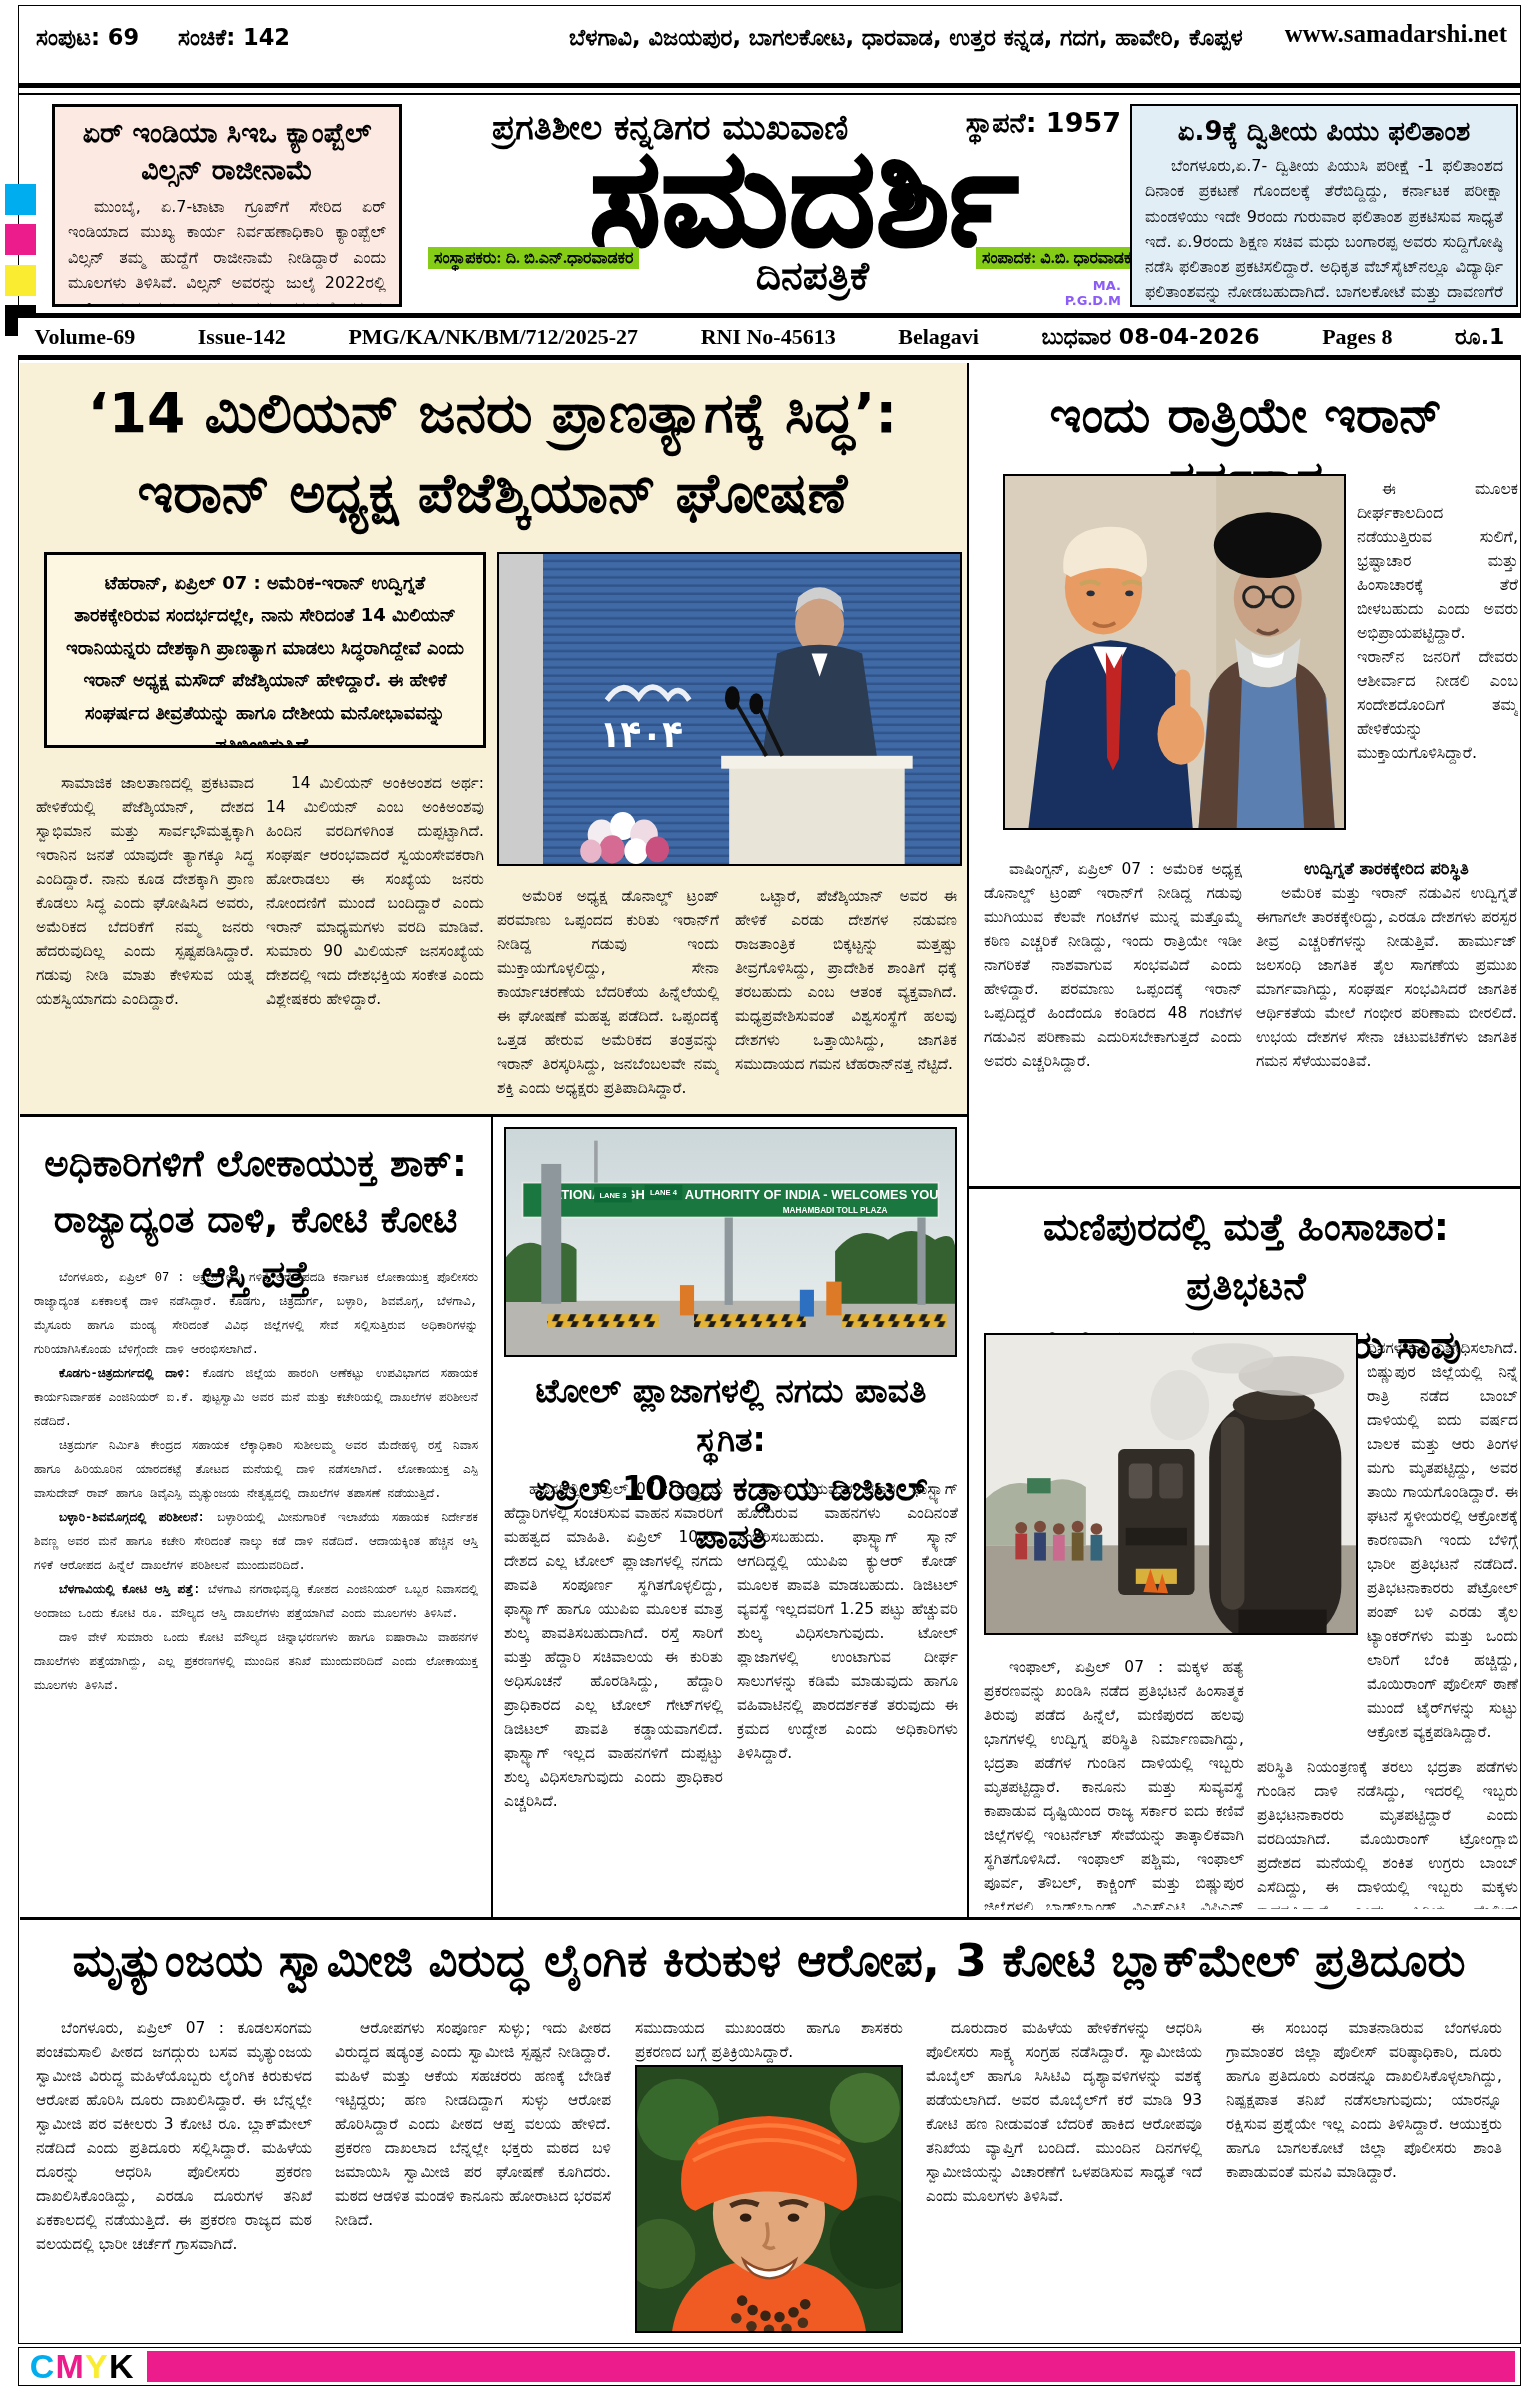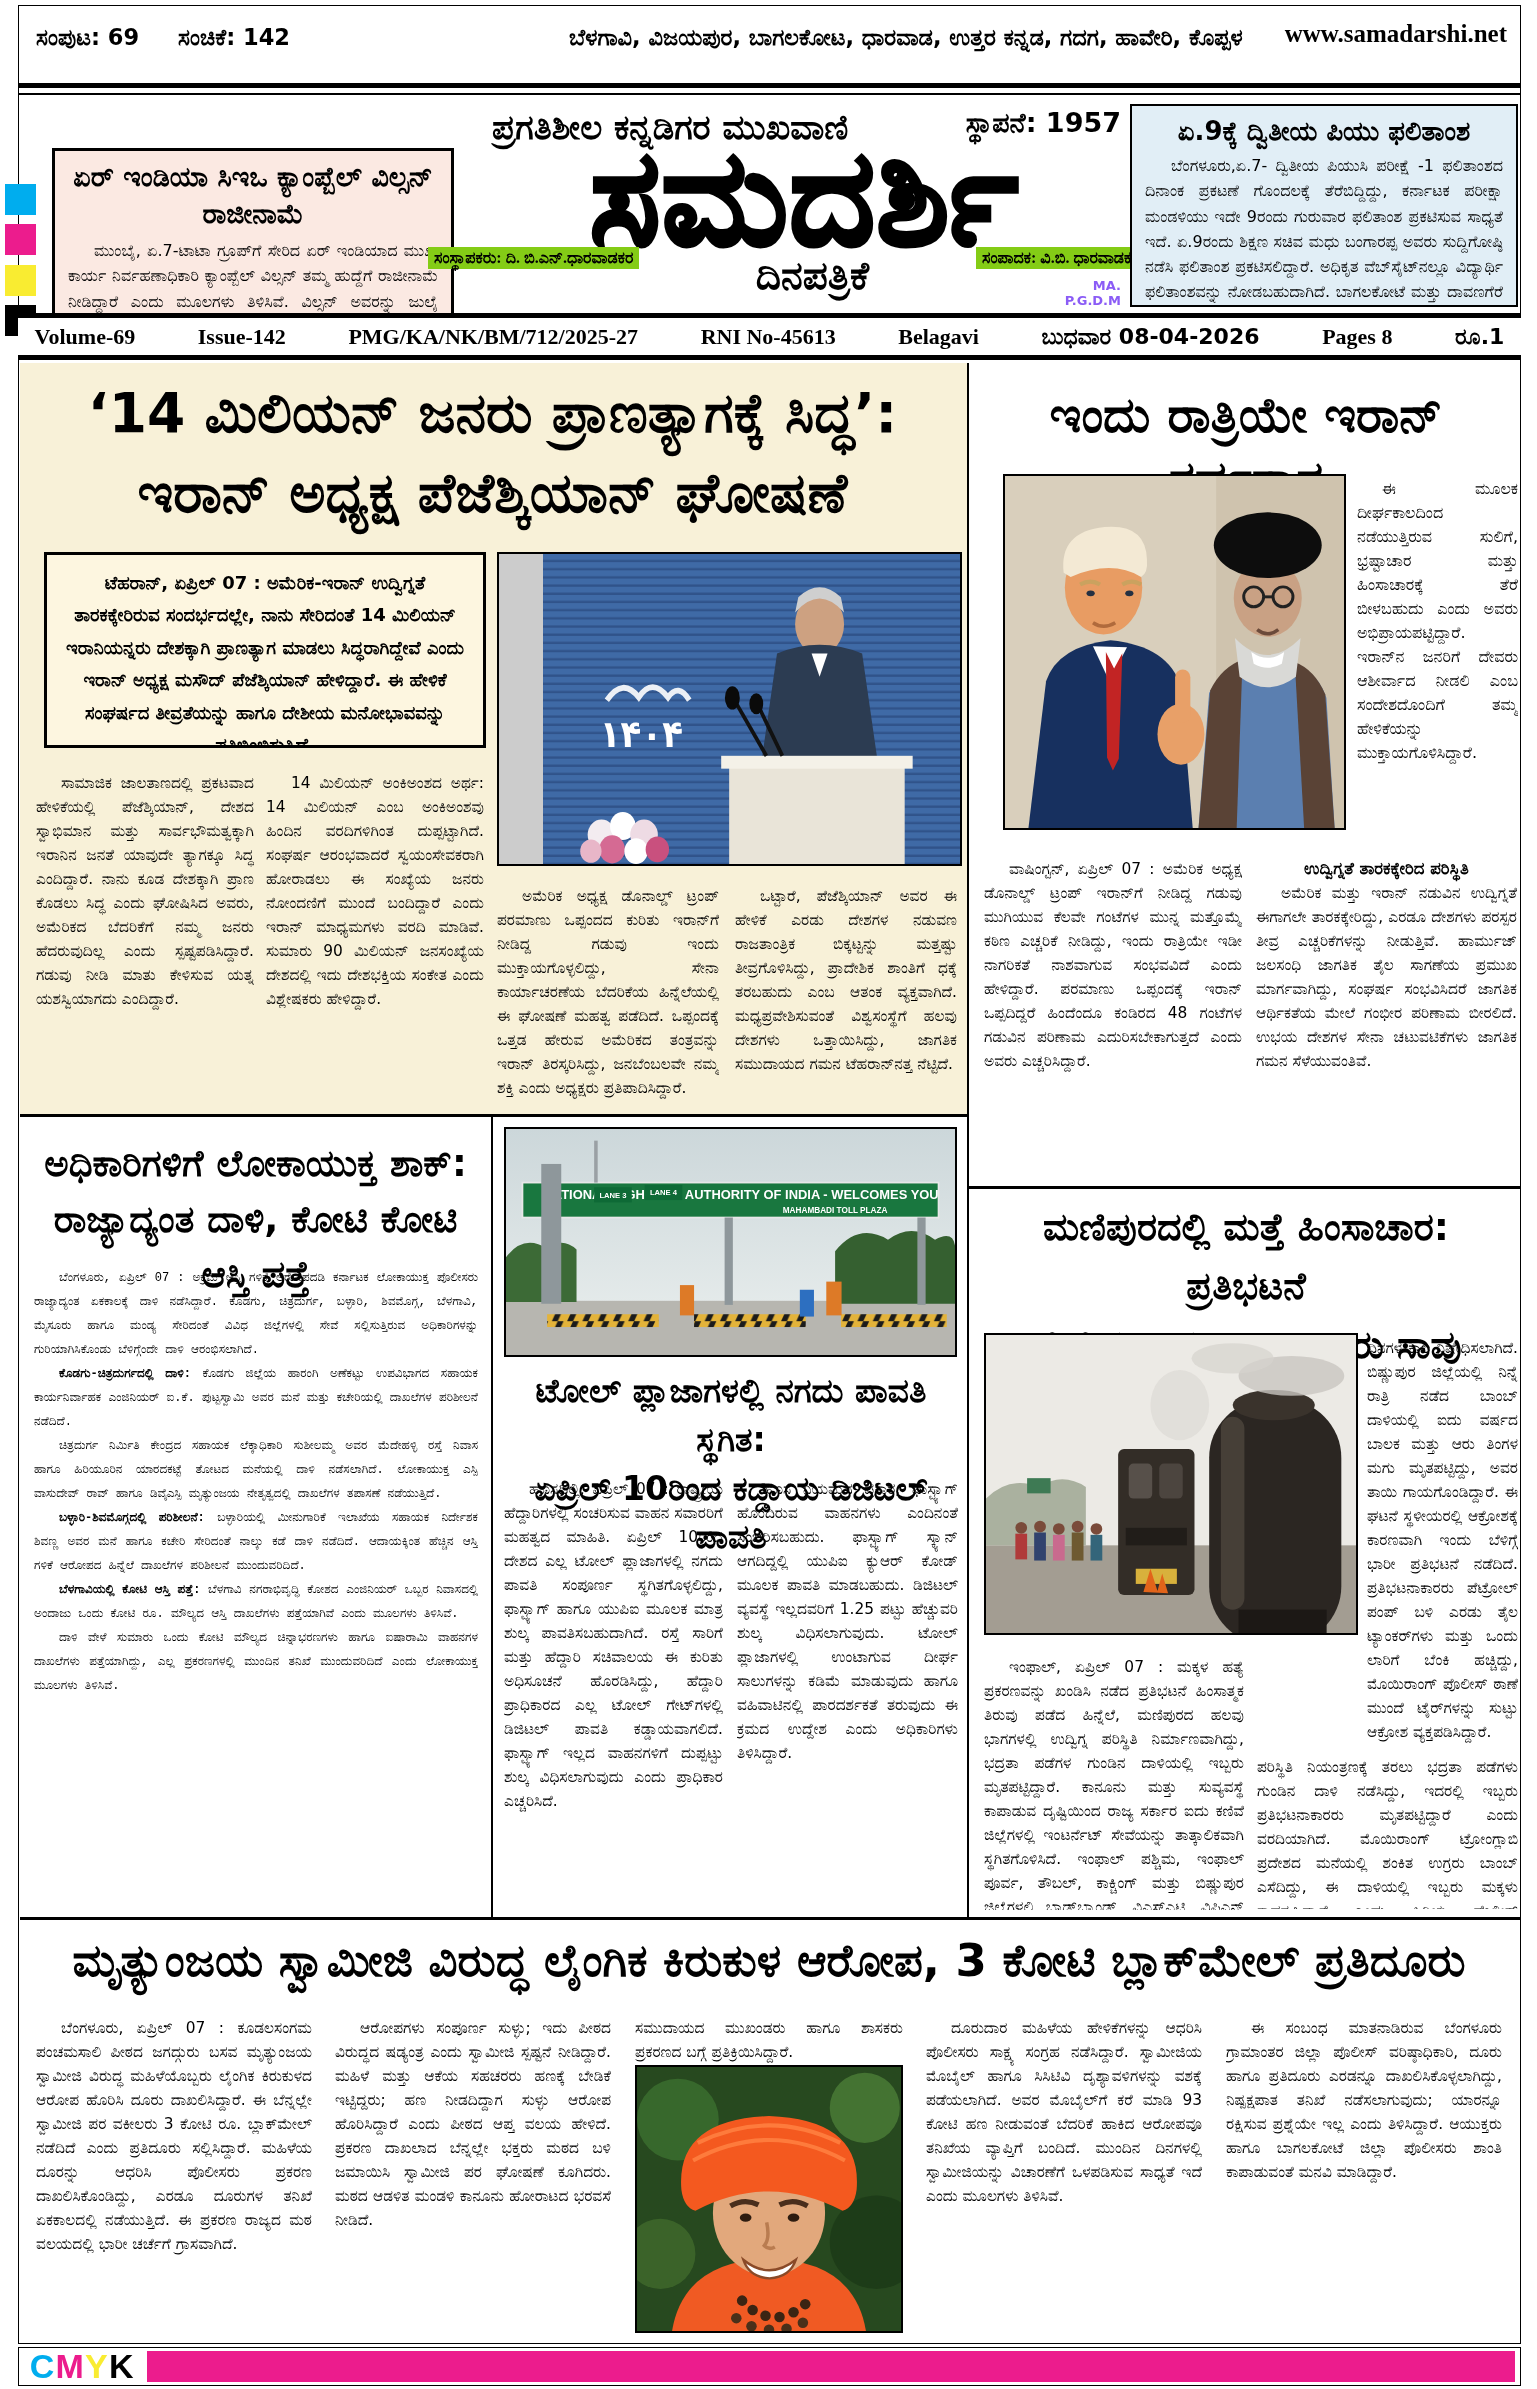--- a/index.html
+++ b/index.html
@@ -63,21 +63,21 @@
   <div class="abs topbar-text" style="left:569px; top:24px;">ಬೆಳಗಾವಿ, ವಿಜಯಪುರ, ಬಾಗಲಕೋಟ, ಧಾರವಾಡ, ಉತ್ತರ ಕನ್ನಡ, ಗದಗ, ಹಾವೇರಿ, ಕೊಪ್ಪಳ</div>
   <div class="abs topbar-text serif" style="right:30px; top:20px; font-size:25px;">www.samadarshi.net</div>
   <div class="hline" style="left:18px; top:83px; width:1503px; height:5.3px;"></div>
   <div class="hline" style="left:18px; top:93px; width:1503px; height:2.4px;"></div>
 
   <div class="regsq" style="top:184px; background:#00adee;"></div>
   <div class="regsq" style="top:224px; background:#ec1c8d;"></div>
   <div class="regsq" style="top:265px; background:#f9ec31;"></div>
   <div class="regsq" style="top:305px; background:#000;"></div>
 
-  <div class="mast-box" style="left:52px; top:104px; width:402px; height:203px; background:#fbe9e2;margin-top:44px;">
+  <div class="mast-box" style="left:52px; top:104px; width:350px; height:203px; background:#fbe9e2;">
     <h2>ಏರ್ ಇಂಡಿಯಾ ಸಿಇಒ ಕ್ಯಾಂಪ್ಬೆಲ್ ವಿಲ್ಸನ್ ರಾಜೀನಾಮೆ</h2>
     <p>ಮುಂಬೈ, ಏ.7-ಟಾಟಾ ಗ್ರೂಪ್‌ಗೆ ಸೇರಿದ ಏರ್ ಇಂಡಿಯಾದ ಮುಖ್ಯ ಕಾರ್ಯ ನಿರ್ವಹಣಾಧಿಕಾರಿ ಕ್ಯಾಂಪ್ಬೆಲ್ ವಿಲ್ಸನ್ ತಮ್ಮ ಹುದ್ದೆಗೆ ರಾಜೀನಾಮೆ ನೀಡಿದ್ದಾರೆ ಎಂದು ಮೂಲಗಳು ತಿಳಿಸಿವೆ. ವಿಲ್ಸನ್ ಅವರನ್ನು ಜುಲೈ 2022ರಲ್ಲಿ ಏರ್ ಇಂಡಿಯಾದ ಸಿಇಒ ಮತ್ತು ವ್ಯವಸ್ಥಾಪಕ ನಿರ್ದೇಶಕರಾಗಿ ನೇಮಕ ಮಾಡಲಾಗಿತ್ತು. ಇದಕ್ಕೂ ಮೊದಲು ಟರ್ಕಿಶ್ ಏರ್ಲೈನ್ಸ್‌ನ ಮಾಜಿ ಅಧ್ಯಕ್ಷ ಇಲ್ಕರ್ ಆಯ್ಜಿ ಮಾರ್ಚ್ 2022ರಲ್ಲಿ ವಿವಾದದ ನಡುವೆ ಈ ಹುದ್ದೆಯನ್ನು ಸ್ವೀಕರಿಸದಿರುವ ನಿರ್ಧಾರ ಕೈಗೊಂಡಿದ್ದರು. ಟಾಟಾ ಗ್ರೂಪ್ ಜ 2022ರಲ್ಲಿ ಸರ್ಕಾರದಿಂದ ಏರ್ ಇಂಡಿಯಾವನ್ನು ಖರೀದಿಸಿತ್ತು.</p>
   </div>
 
   <div class="abs b" style="left:492px; top:107px; font-size:34px;">ಪ್ರಗತಿಶೀಲ ಕನ್ನಡಿಗರ ಮುಖವಾಣಿ</div>
   <div class="abs b" style="left:925px; top:107px; width:196px; text-align:right; font-size:27px;">ಸ್ಥಾಪನೆ: 1957</div>
   <div class="abs masthead-title" style="left:483px; top:132px; width:643px;">ಸಮದರ್ಶಿ</div>
   <div class="abs yellow-tag" style="left:428px; top:247px;">ಸಂಸ್ಥಾಪಕರು: ದಿ. ಬಿ.ಎನ್.ಧಾರವಾಡಕರ</div>
   <div class="abs b center" style="left:700px; top:253px; width:225px; font-size:39px;">ದಿನಪತ್ರಿಕೆ</div>
   <div class="abs yellow-tag" style="left:976px; top:247px;">ಸಂಪಾದಕ: ವಿ.ಬಿ. ಧಾರವಾಡಕರ</div>

